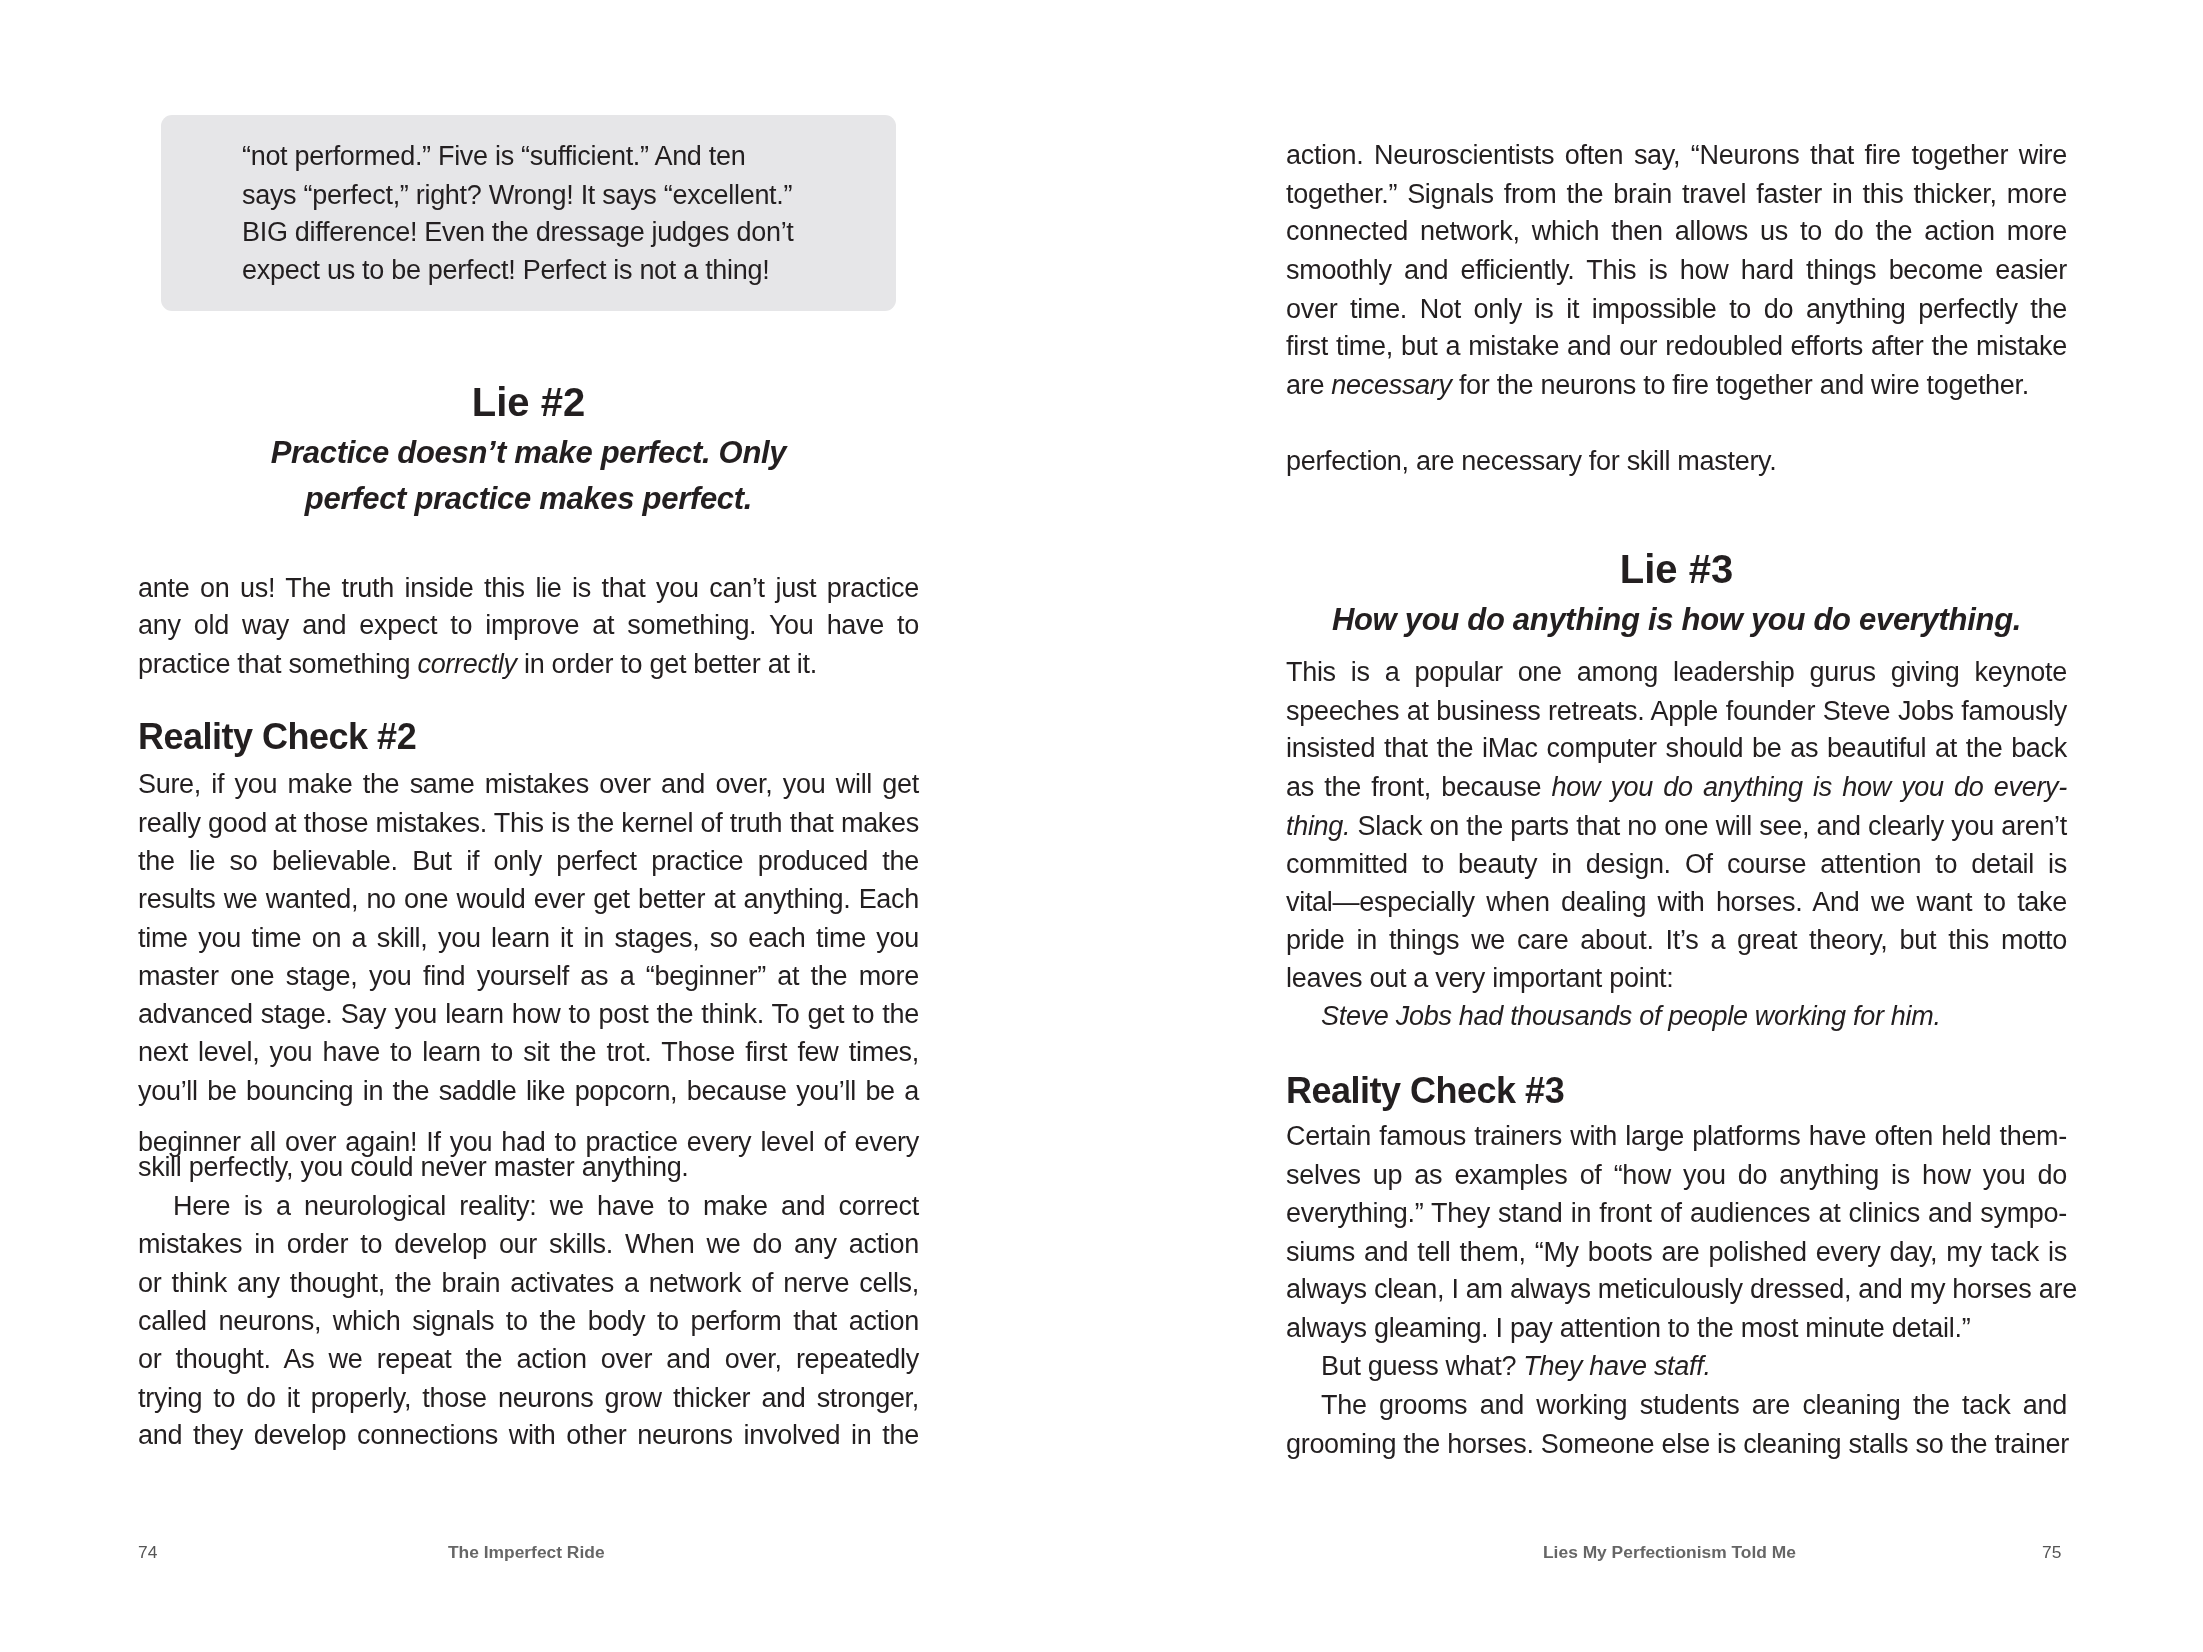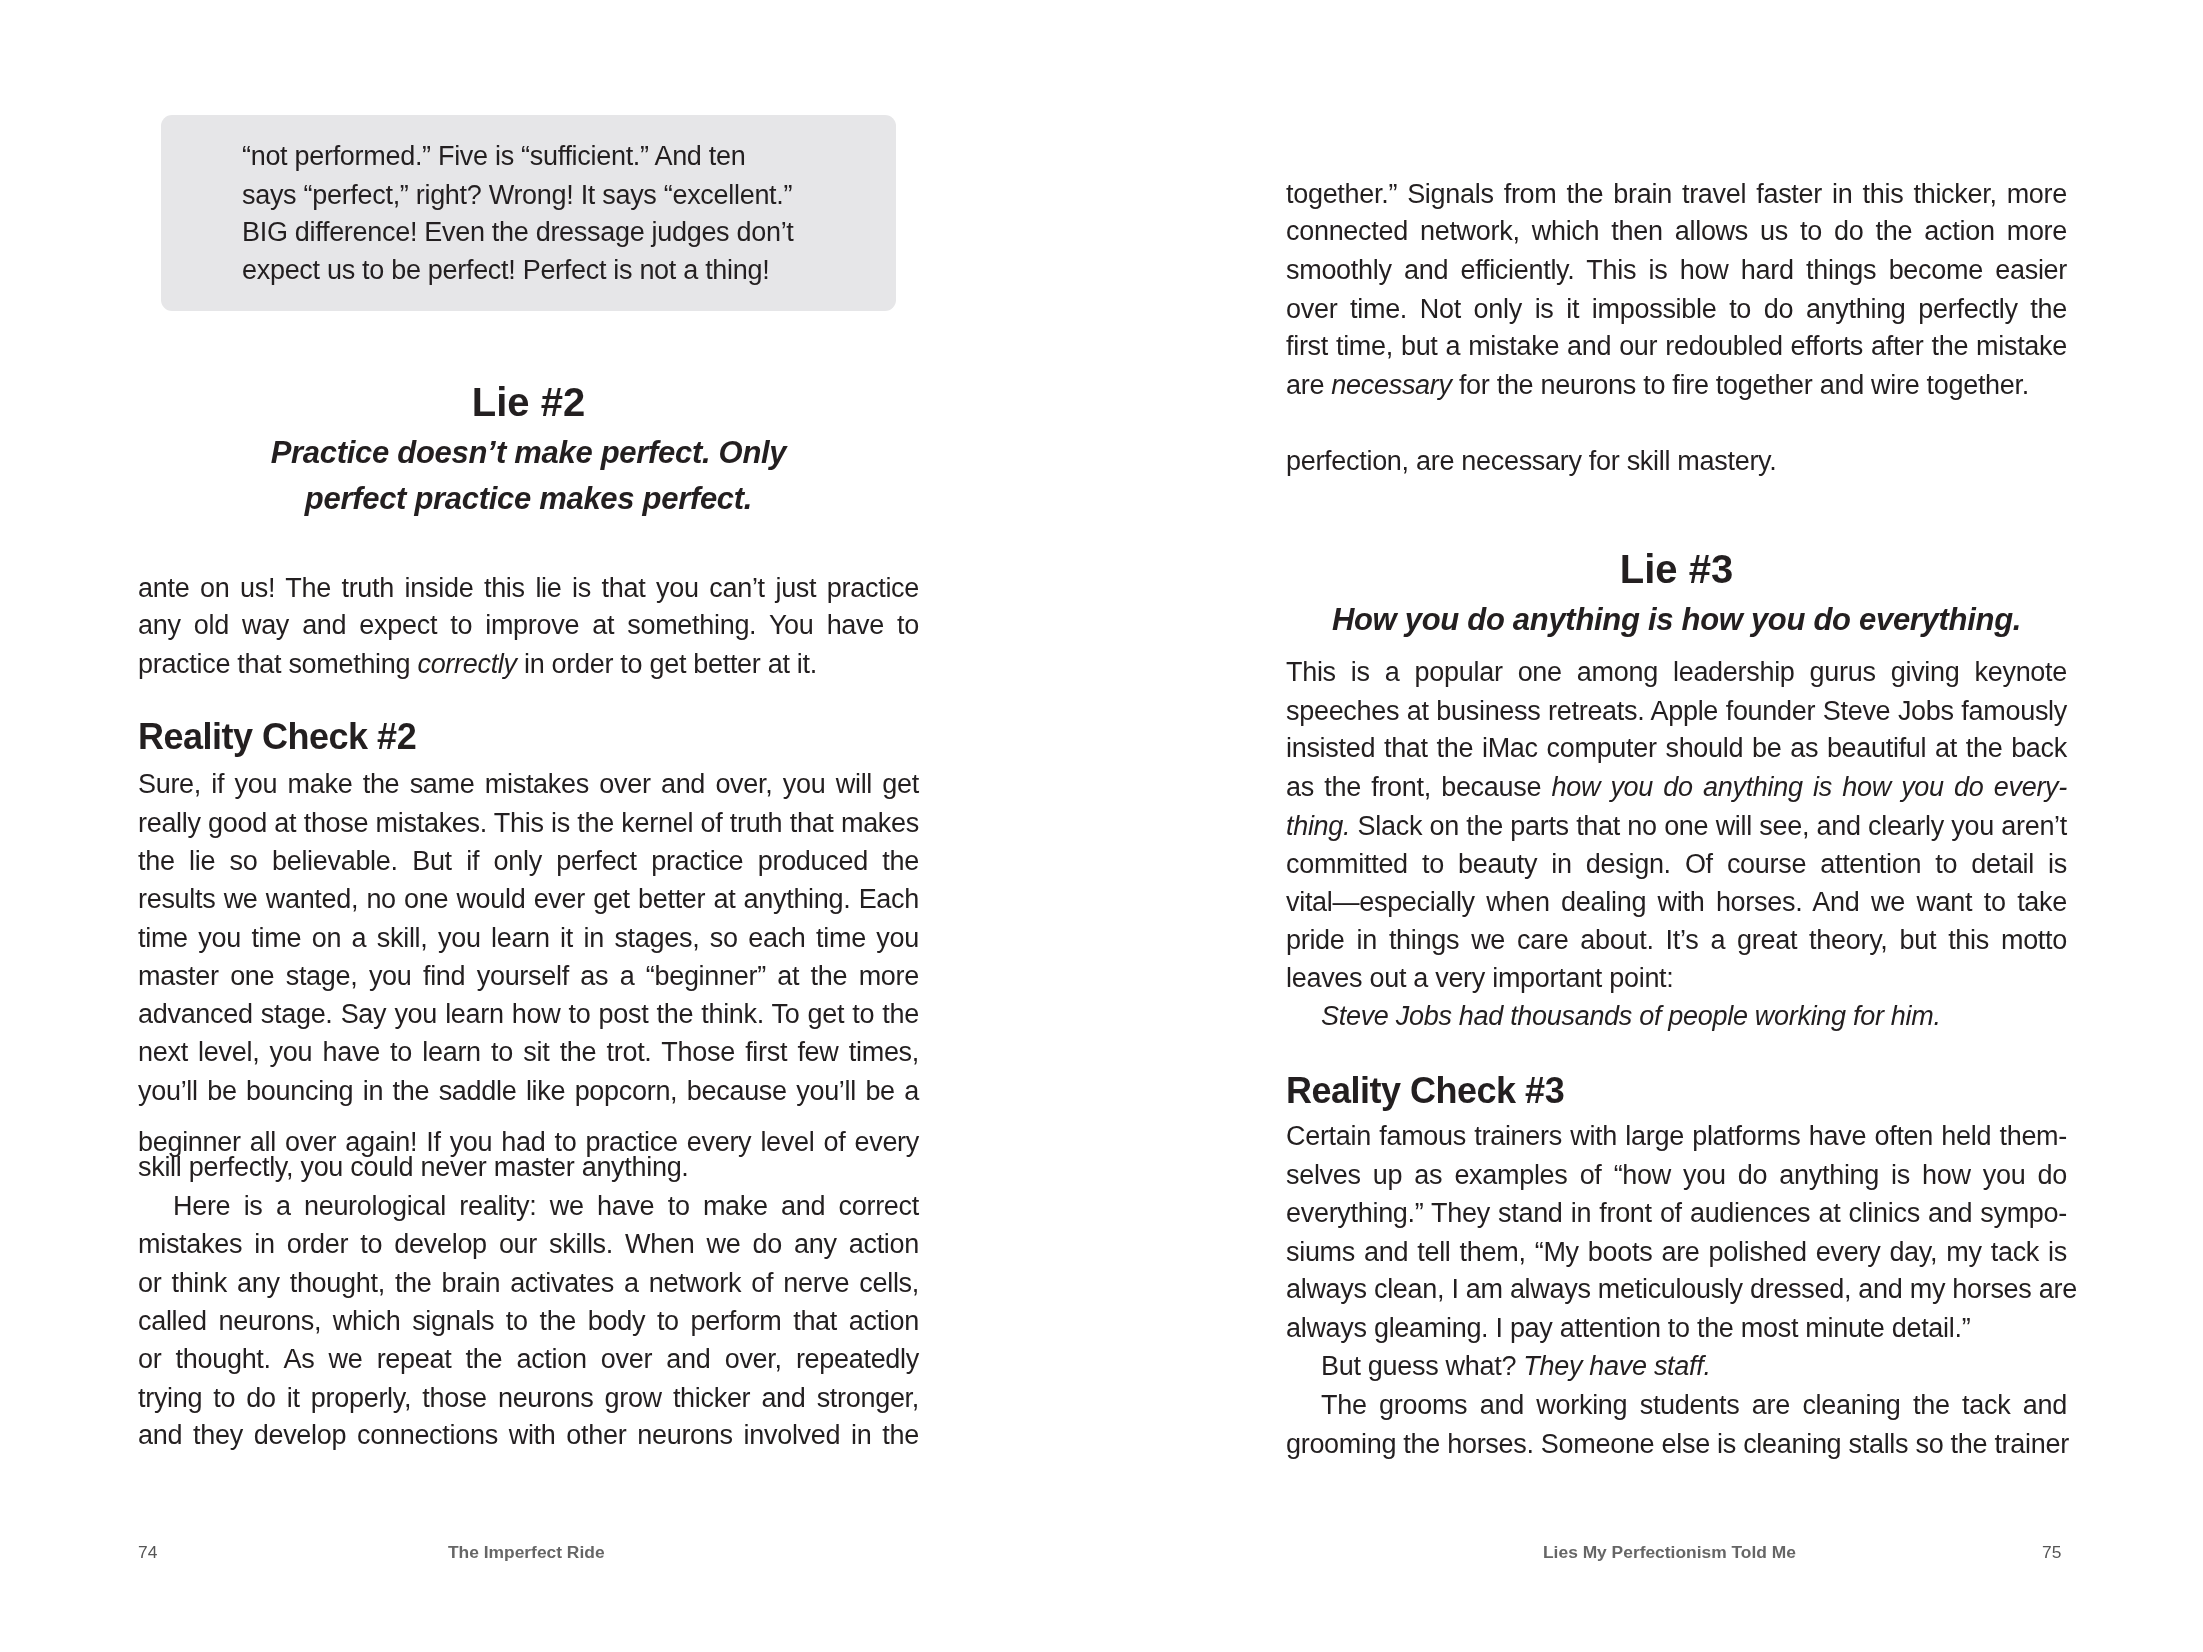--- a/index.html
+++ b/index.html
@@ -60,20 +60,21 @@
   <div class="ln L" style="top:1321px">called neurons, which signals to the body to perform that action</div>
   <div class="ln L" style="top:1359px">or thought. As we repeat the action over and over, repeatedly</div>
   <div class="ln L" style="top:1398px">trying to do it properly, those neurons grow thicker and stronger,</div>
   <div class="ln L" style="top:1435px">and they develop connections with other neurons involved in the</div>
 
   <div class="foot" style="left:138px">74</div>
   <div class="foot b" style="left:448px">The Imperfect Ride</div>
 </div>
 
 <div class="page" id="right-page">
+  <div class="ln R" style="top:155px">action. Neuroscientists often say, “Neurons that fire together wire</div>
   <div class="ln R" style="top:194px">together.” Signals from the brain travel faster in this thicker, more</div>
   <div class="ln R" style="top:231px">connected network, which then allows us to do the action more</div>
   <div class="ln R" style="top:270px">smoothly and efficiently. This is how hard things become easier</div>
   <div class="ln R" style="top:309px">over time. Not only is it impossible to do anything perfectly the</div>
   <div class="ln R" style="top:346px">first time, but a mistake and our redoubled efforts after the mistake</div>
   <div class="ln R last" style="top:385px"><span>are </span><em>necessary</em><span> for the neurons to fire together and wire together.</span></div>
   <div class="ln R last" style="top:461px">perfection, are necessary for skill mastery.</div>
 
   <div class="h1 R" style="top:569px">Lie #3</div>
   <div class="sub R" style="top:619px">How you do anything is how you do everything.</div>

